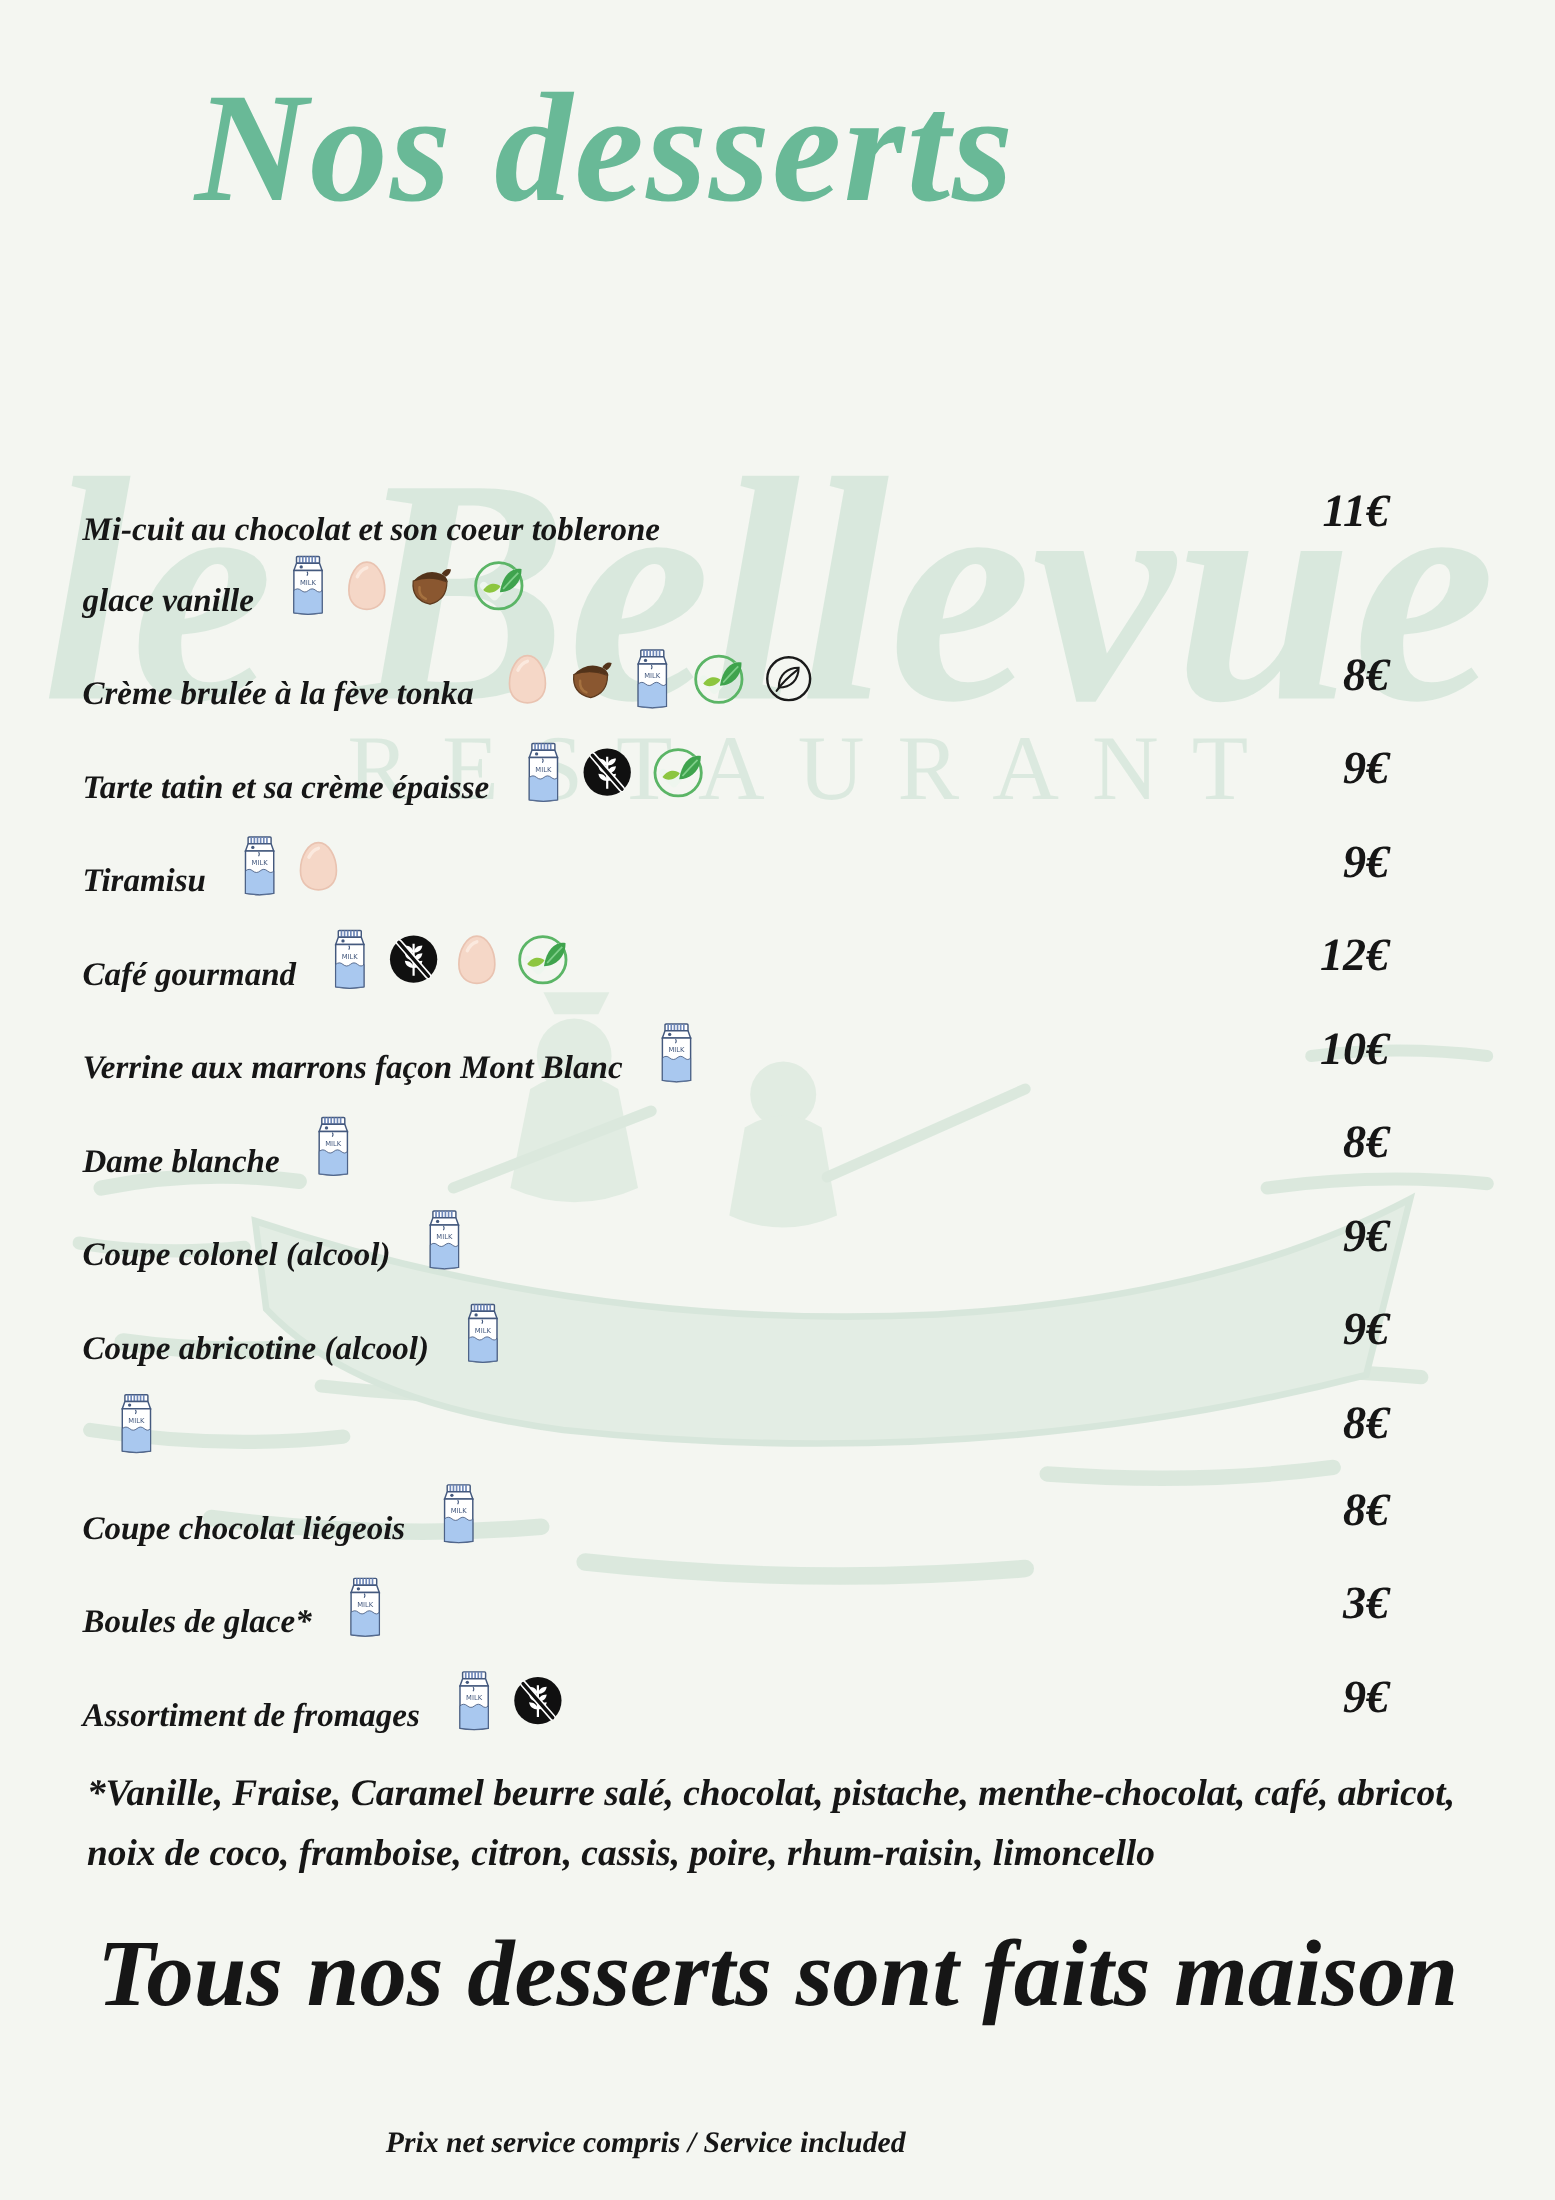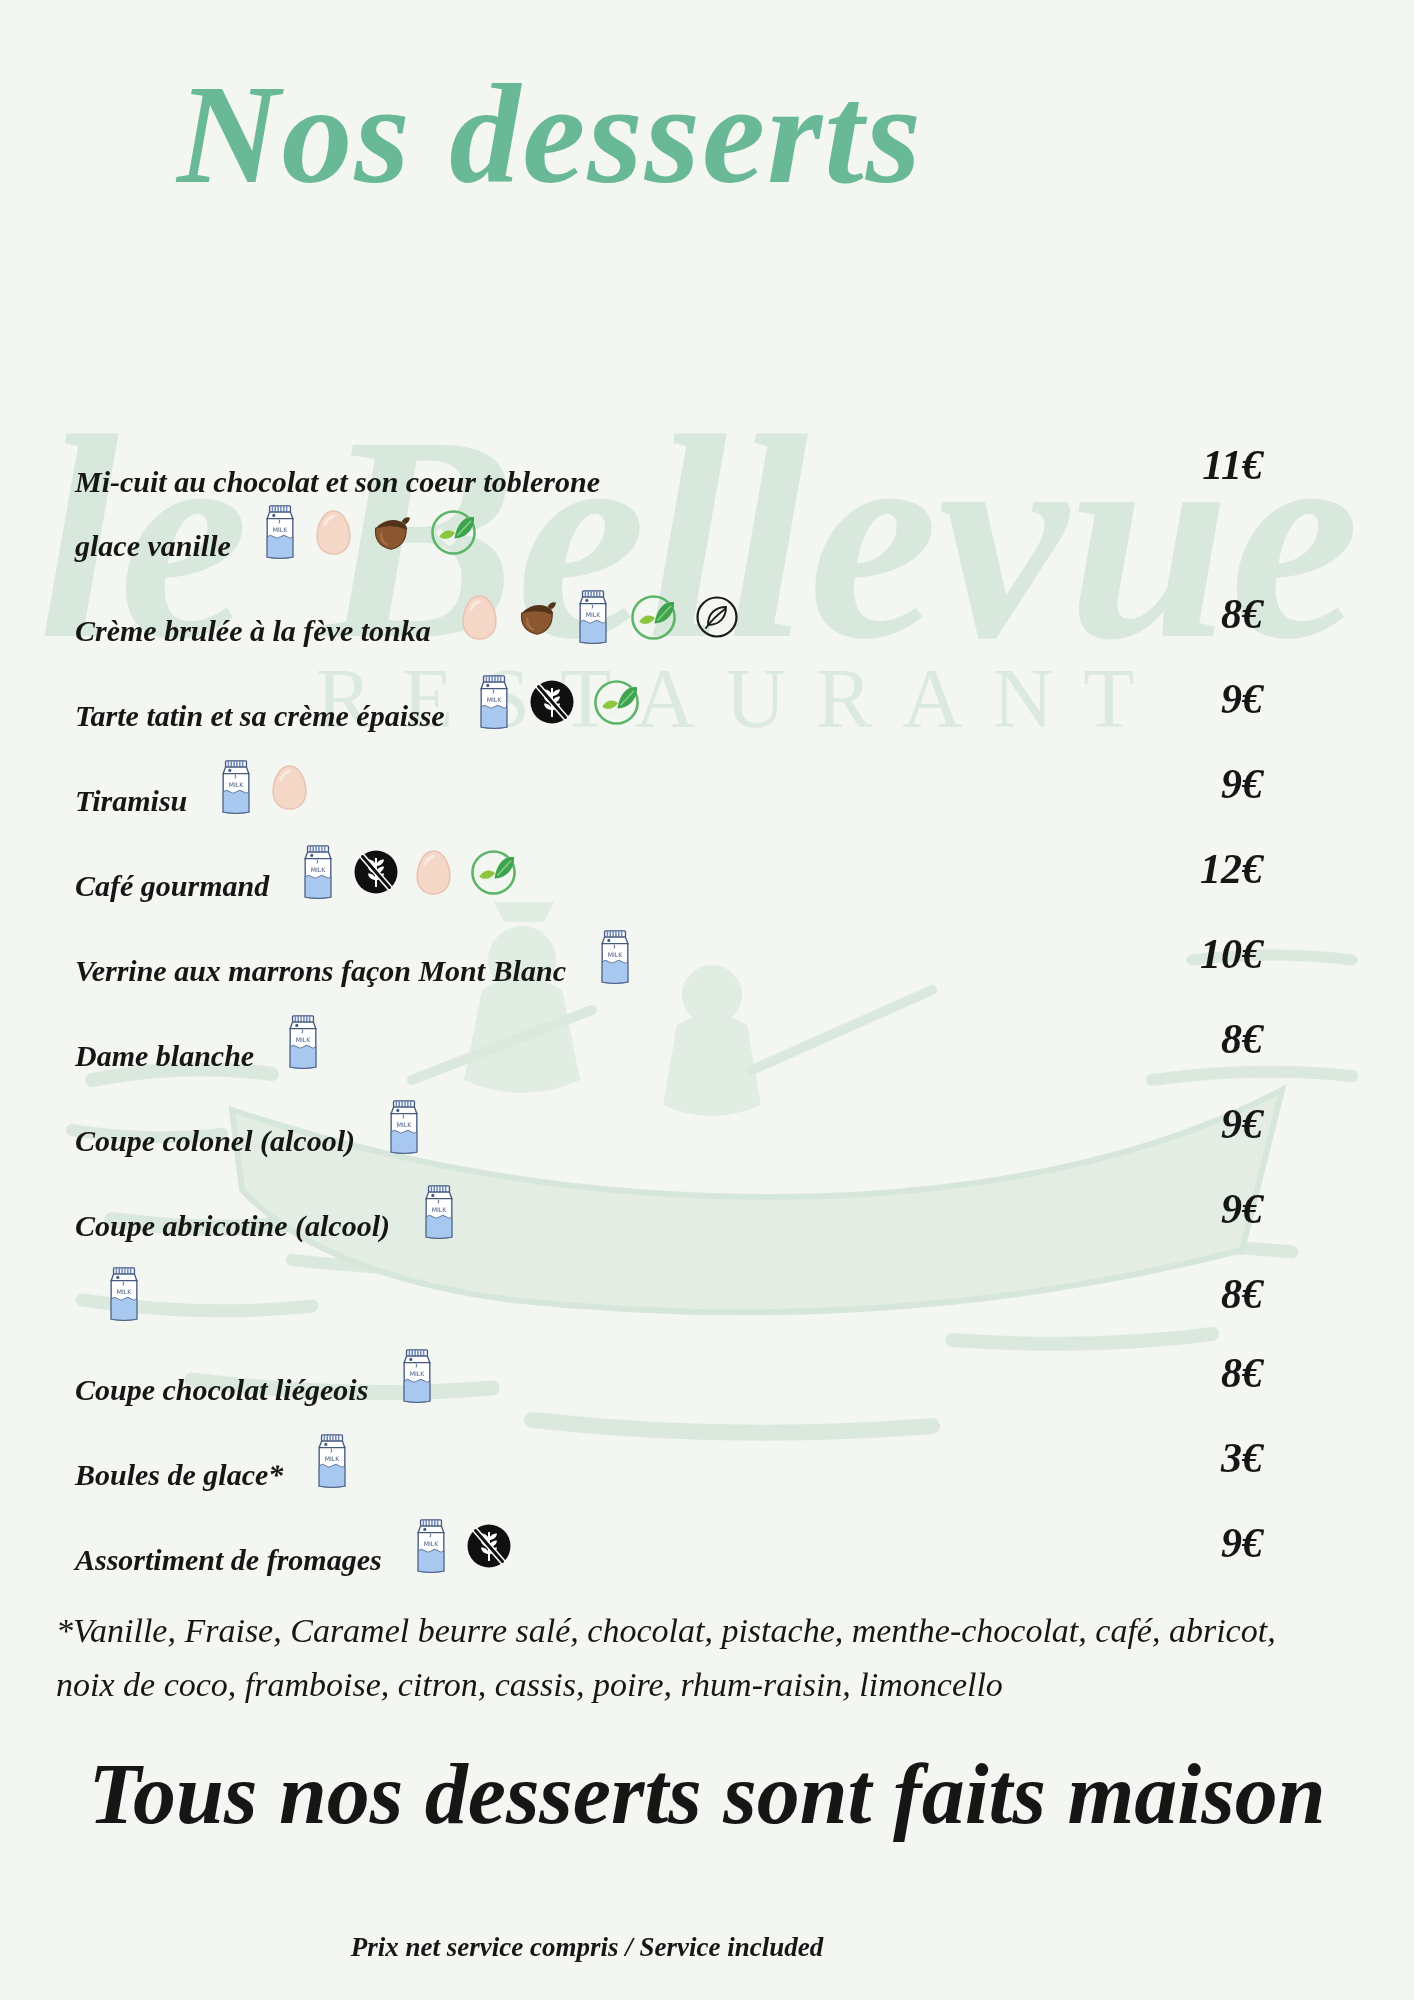--- a/index.html
+++ b/index.html
@@ -42,22 +42,22 @@
   
   .al-icon{display:block;}
   .ic-milk{width:38px;height:56px;}
   .ic-egg{width:37px;height:47px;}
   .ic-nut{width:44px;height:40px;}
   .ic-vegetarian{width:51px;height:49px;}
   .ic-vegan{width:44px;height:44px;}
   .ic-gluten_free{width:46px;height:46px;}
   
   .footnote{
-    position:absolute;top:1604px;left:56px;width:1286px;
-    font-style:italic;font-weight:400;font-size:34px;line-height:1.6;
+    position:absolute;top:1604px;left:79px;width:1286px;
+    font-style:italic;font-weight:700;font-size:34px;line-height:1.6;
   }
   .headline{
     position:absolute;top:1744px;left:0;width:1414px;text-align:center;
     font-style:italic;font-weight:700;font-size:86px;white-space:nowrap;
   }
   .subline{
     position:absolute;top:1932px;left:0;width:1150px;text-align:center;
     font-style:italic;font-weight:700;font-size:27px;padding-left:12px;
   }
   .svg-defs{position:absolute;width:0;height:0;overflow:hidden;}

